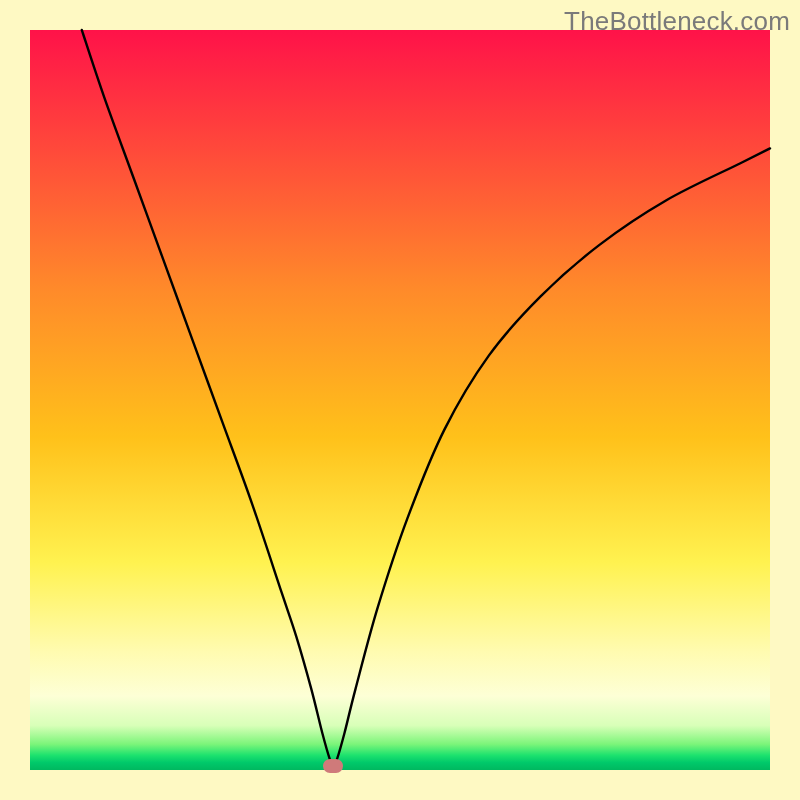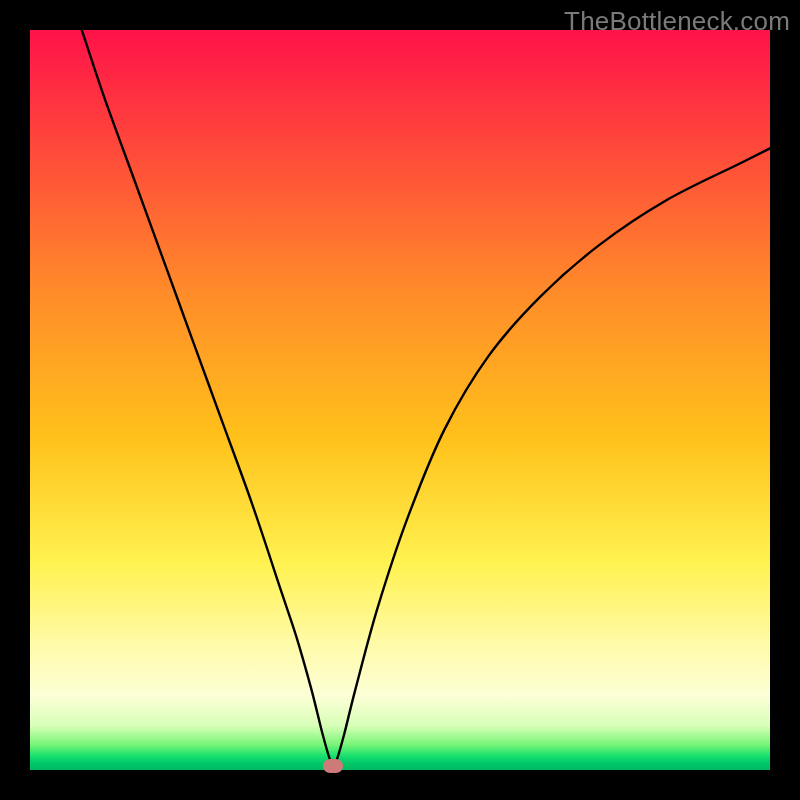--- a/index.html
+++ b/index.html
@@ -7,21 +7,21 @@
     padding: 0;
     width: 800px;
     height: 800px;
     overflow: hidden;
     font-family: Arial, Helvetica, sans-serif;
   }
   .chart-container {
     position: relative;
     width: 800px;
     height: 800px;
-    background: #000000;
+    background: #fef9c3;
   }
   .plot-area {
     position: absolute;
     left: 30px;
     top: 30px;
     width: 740px;
     height: 740px;
     
     background: linear-gradient(
       to bottom,

